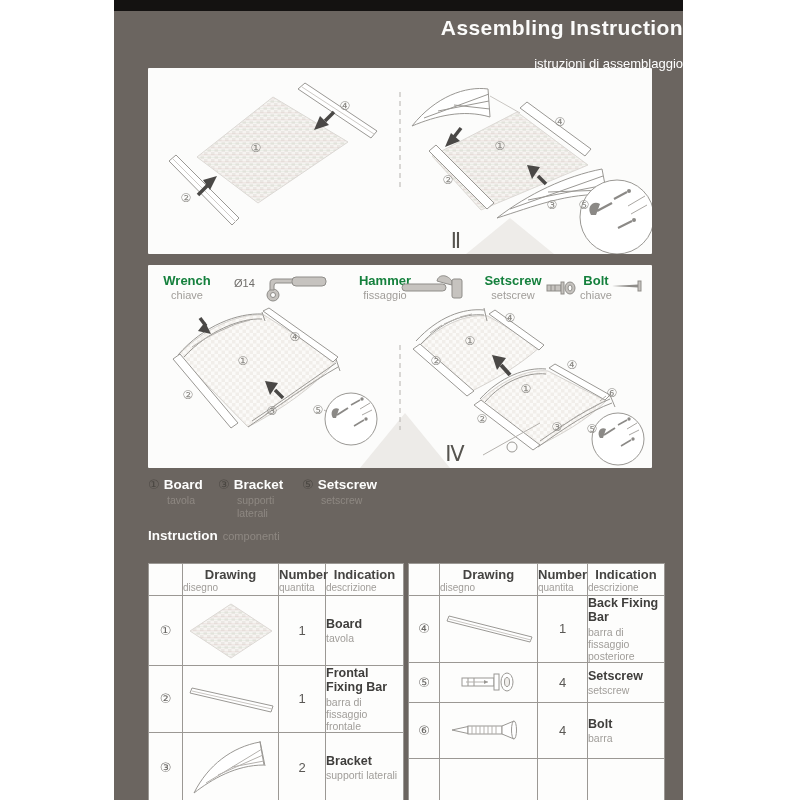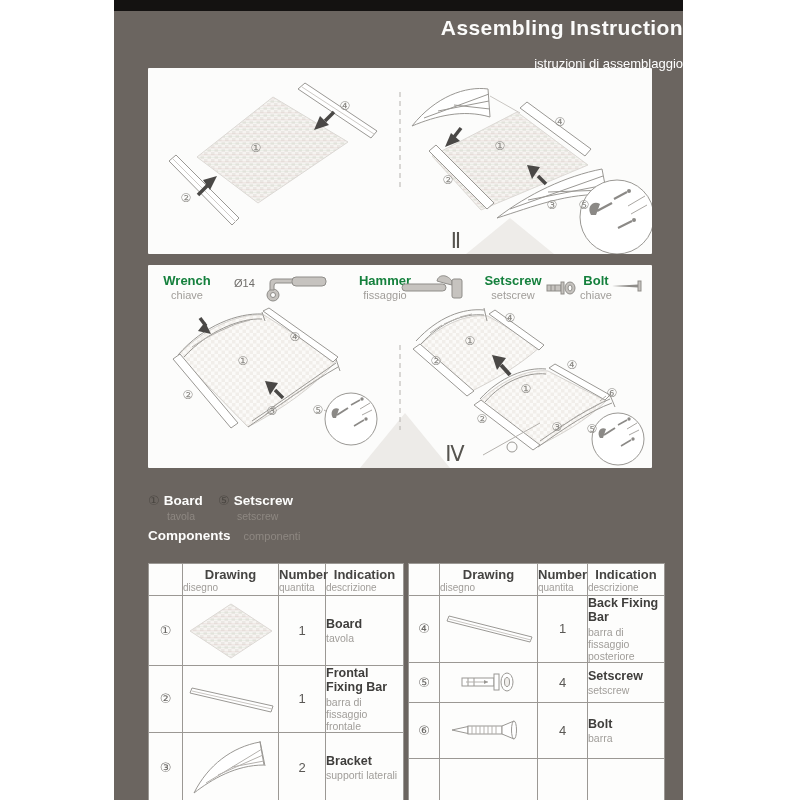--- a/index.html
+++ b/index.html
@@ -25,30 +25,30 @@
   .stepsvg{position:absolute;left:0;display:block;}
   
   .tools-row{position:absolute;left:0;top:3px;width:504px;height:42px;}
   .tool-label{position:absolute;top:6px;text-align:center;line-height:1.15;}
   .tool-name{font-size:13px;font-weight:bold;color:#15803d;}
   .tool-sub{font-size:11px;color:#a09d99;}
   .tool-note{position:absolute;top:9px;font-size:11px;color:#6f6d6a;}
   .tool-icon{position:absolute;}
   
   .legend{position:absolute;left:34px;top:474px;width:508px;display:flex;}
-  .legend-item{line-height:1.2;margin-top:16px;}
+  .legend-item{line-height:1.2;}
   .legend-top{white-space:nowrap;}
   .lnum{font-size:13px;color:#4b4742;margin-right:4px;}
   .glyph{font-family:"DejaVu Sans", sans-serif;}
   .lname{font-size:13.5px;font-weight:bold;color:#fdfdfc;}
   .ltrans{font-size:10.5px;color:#8e8882;margin-left:19px;margin-top:1px;max-width:108px;}
   
   .components-heading{position:absolute;left:34px;top:526px;}
   .comp-en{font-size:13.5px;font-weight:bold;color:#fdfdfc;}
-  .comp-it{font-size:11px;color:#8e8882;margin-left:13px;}
+  .comp-it{font-size:11px;color:#8e8882;margin-left:5px;}
   
   table.comp{position:absolute;top:563px;border-collapse:collapse;background:#fdfdfc;table-layout:fixed;}
   table.comp td{border:1px solid #9b9894;vertical-align:middle;padding:0;}
   .t-left{left:34px;width:256px;}
   .t-right{left:294px;width:256px;}
   .h-name{font-size:13px;font-weight:bold;color:#454442;text-align:center;}
   .h-sub{font-size:10px;color:#a09d99;text-align:left;}
   .c-num{text-align:center;font-size:13px;color:#6b6966;}
   .c-qty{text-align:center;font-size:13px;color:#5a5855;}
   .c-draw{text-align:center;}
@@ -284,28 +284,32 @@
       <text class="dlabel" x="464" y="92">⑥</text>
       <text class="numeral" x="307" y="156">Ⅳ</text>
     </svg>
   </div>
 
   <div class="legend">
     <div class="legend-item" style="width:70px">
       <div class="legend-top"><span class="lnum glyph">①</span><span class="lname">Board</span></div>
       <div class="ltrans">tavola</div>
     </div>
+    <div class="legend-item" style="width:84px">
+      <div class="legend-top"><span class="lnum glyph">③</span><span class="lname">Bracket</span></div>
+      <div class="ltrans" style="max-width:56px">supporti laterali</div>
+    </div>
     <div class="legend-item" style="width:74px">
       <div class="legend-top"><span class="lnum glyph">⑤</span><span class="lname">Setscrew</span></div>
       <div class="ltrans">setscrew</div>
     </div>
   </div>
 
   <div class="components-heading">
-    <span class="comp-en">Components</span><span class="comp-it">componenti</span>
+    <span class="comp-en">Instruction</span><span class="comp-it">componenti</span>
   </div>
 
   <table class="comp t-left">
     <colgroup>
         <col style="width:34px">
         <col style="width:96px">
         <col style="width:47px">
         <col style="width:78px">
       </colgroup>
     <tbody>

